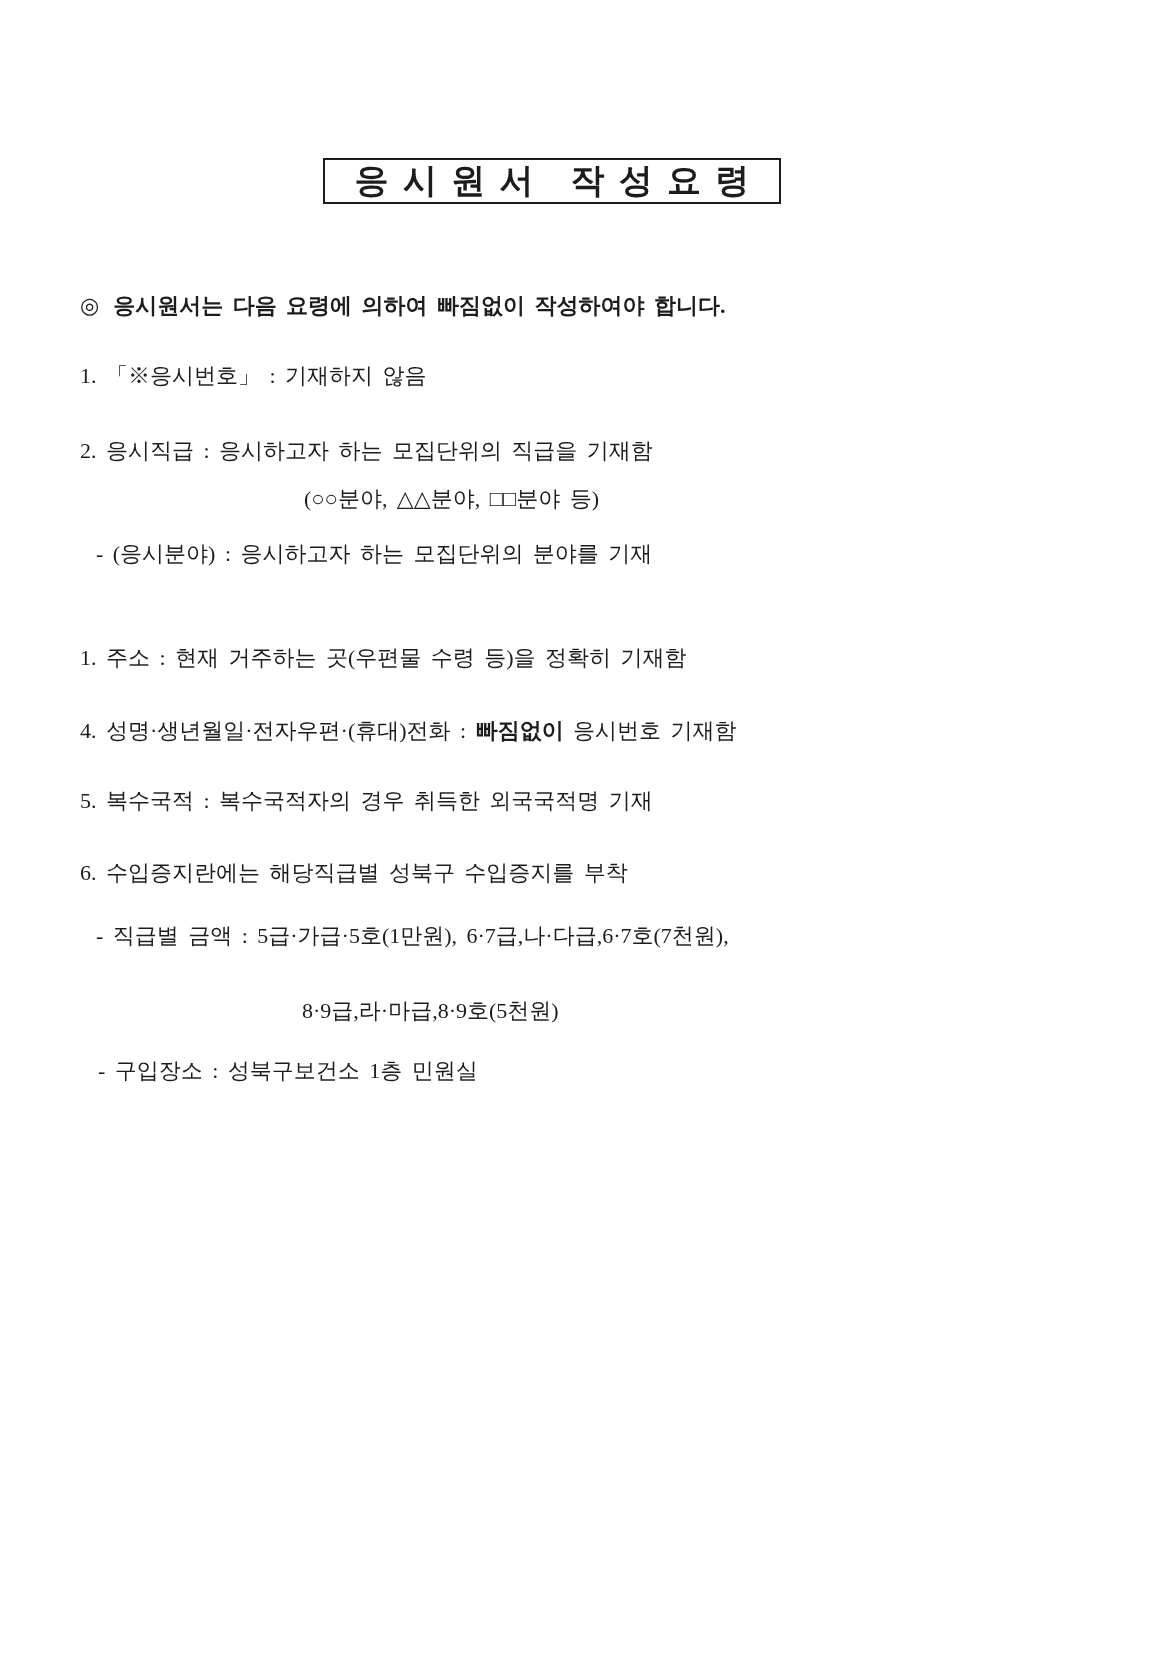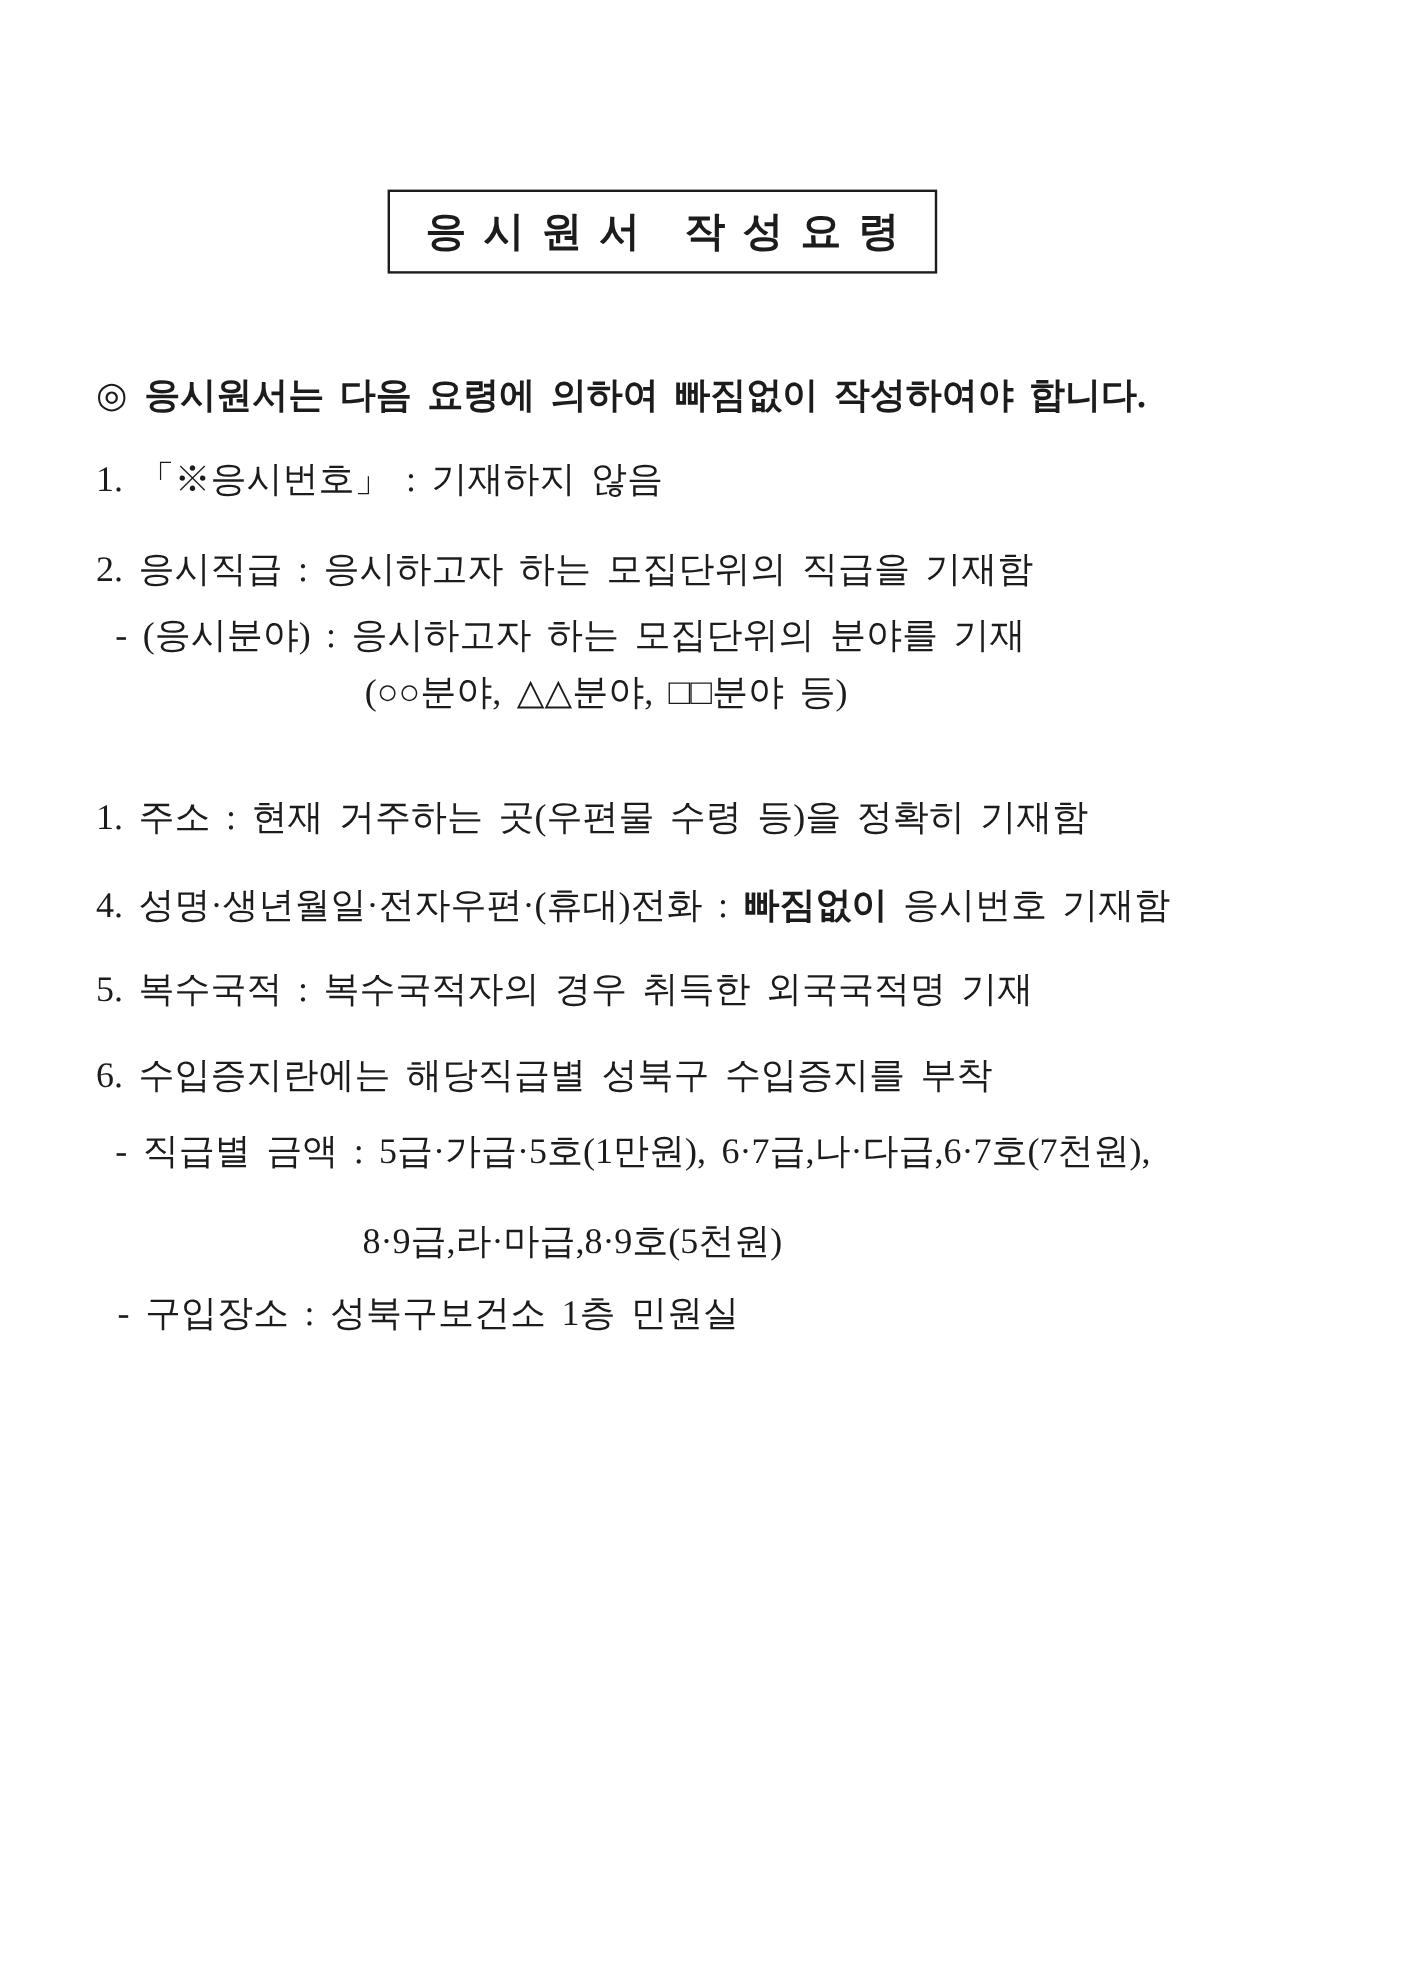--- a/index.html
+++ b/index.html
@@ -18,33 +18,33 @@
     width: 1170px;
     height: 1654px;
     box-sizing: border-box;
     padding-left: 80px;
     padding-right: 40px;
   }
   .title-box {
     box-sizing: border-box;
     margin: 158px 0 0 243px; 
     width: 458px;
-    height: 70px;
+    height: 46px;
     border: 2px solid #1c1c1c;
     display: flex;
     align-items: center;
     justify-content: center;
     font-size: 34px;
     font-weight: bold;
     letter-spacing: 0.42em;
     text-indent: 0.42em;
     white-space: nowrap;
   }
   .line {
-    font-size: 30px;
+    font-size: 22px;
     line-height: 38px;
     white-space: nowrap;
     word-spacing: 0.18em;
   }
   .bold { font-weight: bold; }
   .intro       { margin-top: 83px; }
   .item1       { margin-top: 32px; }
   .item2-main  { margin-top: 37px; }
   .item2-ex    { margin-top: 12px; padding-left: 172px; }
   .item2-sub   { margin-top: 17px; padding-left: 16px; }
@@ -69,23 +69,23 @@
 
   <div class="line bold intro">
     <span class="intro-marker">◎</span><span>응시원서는 다음 요령에 의하여 빠짐없이 작성하여야 합니다.</span>
   </div>
 
   <div class="line item1">1. 「※응시번호」 : 기재하지 않음</div>
 
   <div class="line item2-main">2. 응시직급 : 응시하고자 하는 모집단위의 직급을 기재함</div>
 
 
+  <div class="line item2-subex">(○○분야, △△분야, □□분야 등)</div>
+
   <div class="line item2-sub">- (응시분야) : 응시하고자 하는 모집단위의 분야를 기재</div>
-
-  <div class="line item2-subex">(○○분야, △△분야, □□분야 등)</div>
 
   <div class="line item3">1. 주소 : 현재 거주하는 곳(우편물 수령 등)을 정확히 기재함</div>
 
   <div class="line item4">
     <span>4. 성명·생년월일·전자우편·(휴대)전화 : </span><span class="bold">빠짐없이</span><span> 응시번호 기재함</span>
   </div>
 
   <div class="line item5">5. 복수국적 : 복수국적자의 경우 취득한 외국국적명 기재</div>
 
   <div class="line item6-main">6. 수입증지란에는 해당직급별 성북구 수입증지를 부착</div>

